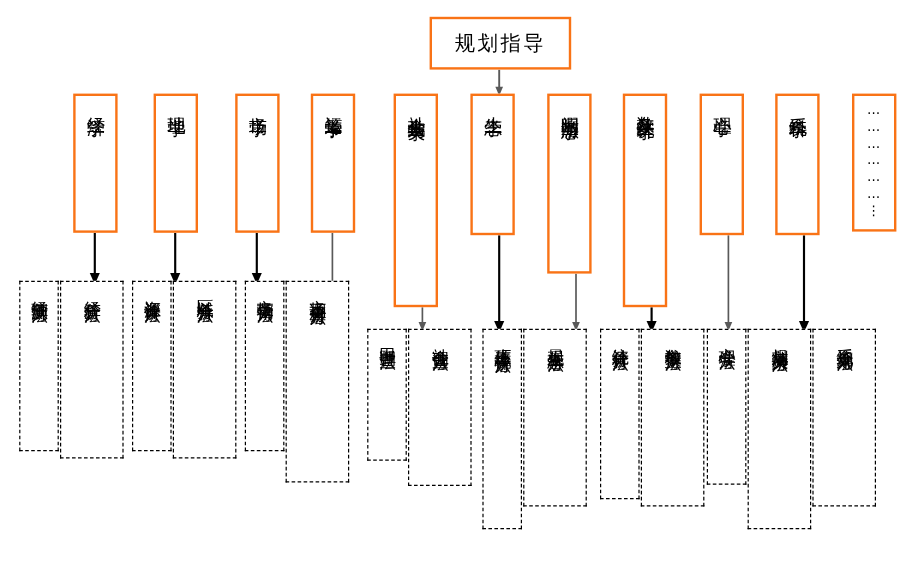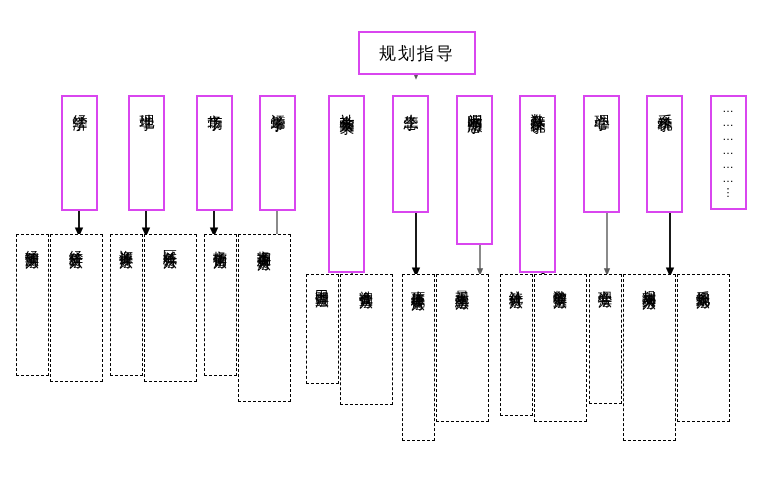--- a/index.html
+++ b/index.html
@@ -12,27 +12,26 @@
     width: 768px;
     height: 483px;
     background: #ffffff;
     font-family: "DejaVu Sans", "Liberation Sans", sans-serif;
     overflow: hidden;
   }
   
   .box {
     position: absolute;
     box-sizing: border-box;
-    border: 2px solid #d946ef;
+    border: 2px solid #f97316;
     background: #ffffff;
     display: flex;
     align-items: flex-start;
     justify-content: center;
     z-index: 3;
-    margin-top: 17px;
   }
   .box.root {
     align-items: center;
   }
   
   .dbox {
     position: absolute;
     box-sizing: border-box;
     border: 1.6px dashed #000000;
     background: #ffffff;

